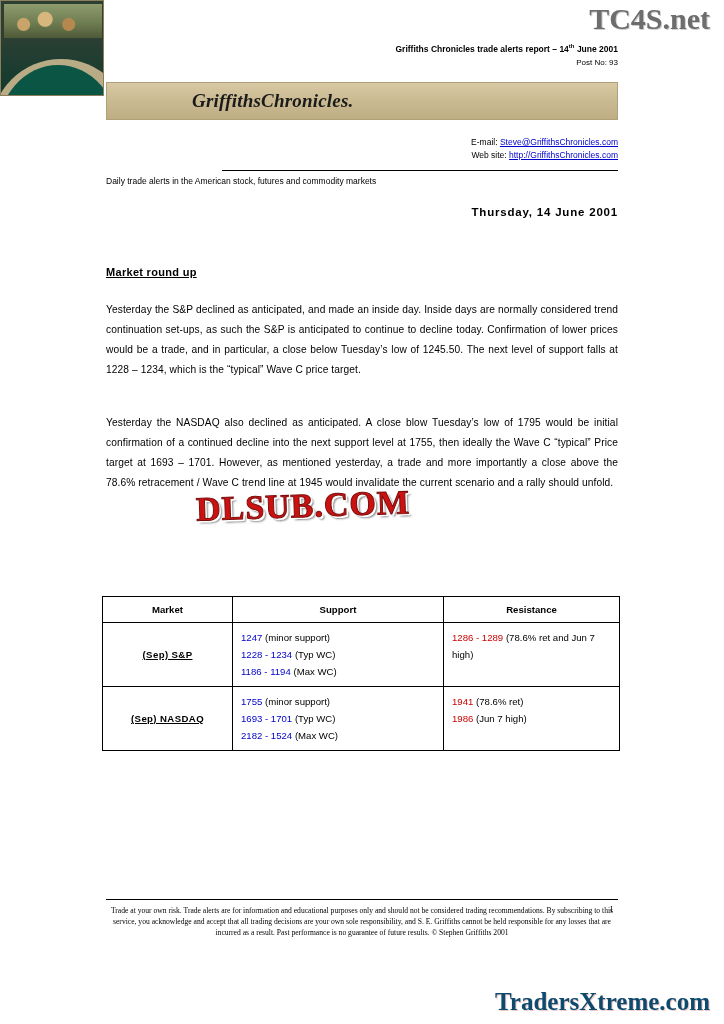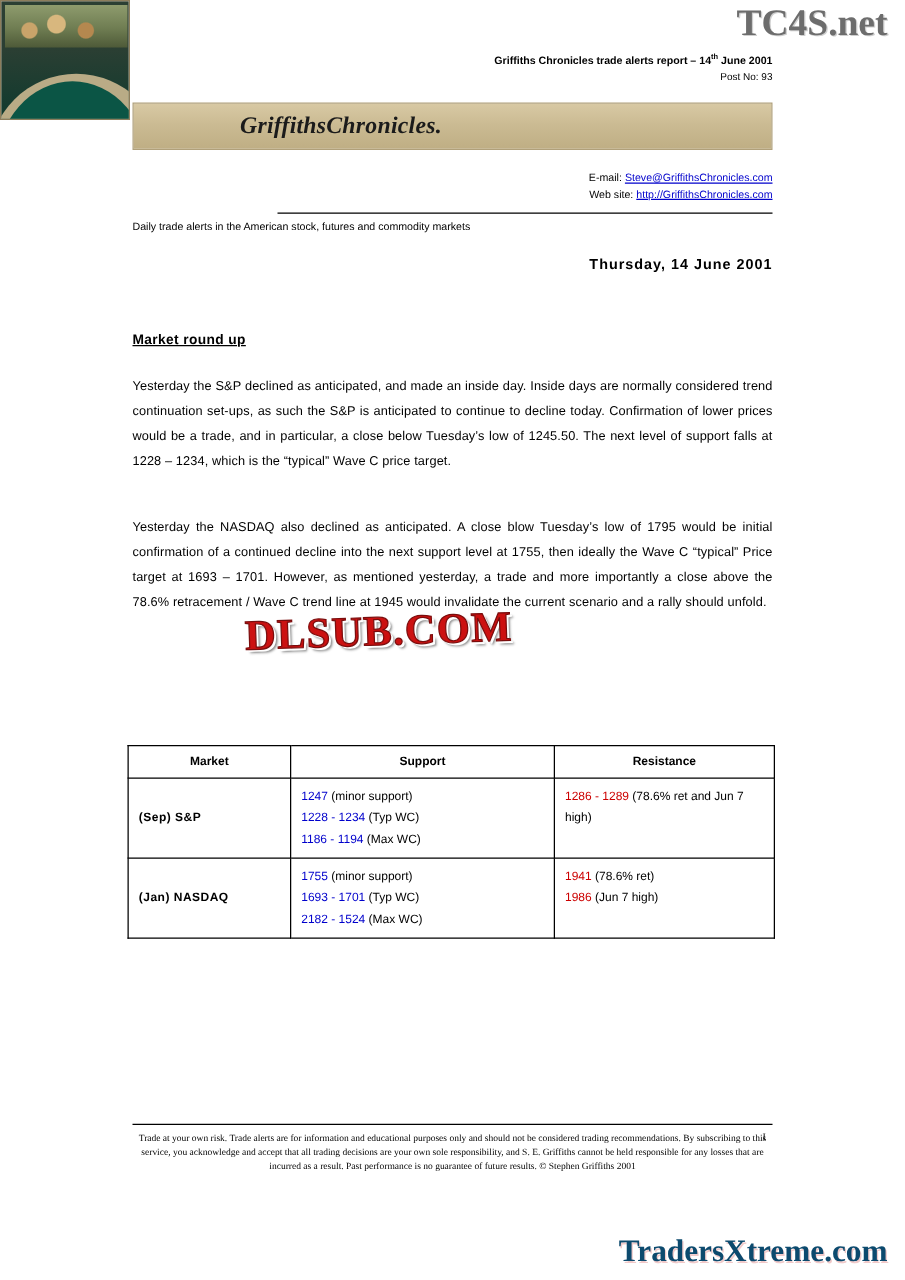--- a/index.html
+++ b/index.html
@@ -216,25 +216,26 @@
     border: 1px solid #000;
     padding: 6px 8px;
     vertical-align: top;
   }
   table.levels th {
     text-align: center;
     font-weight: bold;
     padding: 7px 4px;
   }
   table.levels td.market {
-    text-align: left;
+    text-align: center;
     font-weight: bold;
     vertical-align: middle;
     width: 113px;
     letter-spacing: 0.4px;
+    text-decoration: underline;
   }
   table.levels td.support { width: 194px; line-height: 17px; }
   table.levels td.resist { line-height: 17px; }
   .num-blue { color: #0000cc; }
   .num-red  { color: #cc0000; }
 
   
   .footer-rule {
     position: absolute;
     left: 106px;
@@ -315,21 +316,21 @@
       <td class="support">
         <div><span class="num-blue">1247</span><span> (minor support)</span></div>
         <div><span class="num-blue">1228 - 1234</span><span> (Typ WC)</span></div>
         <div><span class="num-blue">1186 - 1194</span><span> (Max WC)</span></div>
       </td>
       <td class="resist">
         <div><span class="num-red">1286 - 1289</span><span>  (78.6% ret and Jun 7 high)</span></div>
       </td>
     </tr>
     <tr>
-      <td class="market">(Jan) NASDAQ</td>
+      <td class="market">(Sep) NASDAQ</td>
       <td class="support">
         <div><span class="num-blue">1755</span><span> (minor support)</span></div>
         <div><span class="num-blue">1693 - 1701</span><span> (Typ WC)</span></div>
         <div><span class="num-blue">2182 - 1524</span><span> (Max WC)</span></div>
       </td>
       <td class="resist">
         <div><span class="num-red">1941</span><span>  (78.6% ret)</span></div>
         <div><span class="num-red">1986</span><span>  (Jun 7 high)</span></div>
       </td>
     </tr>

